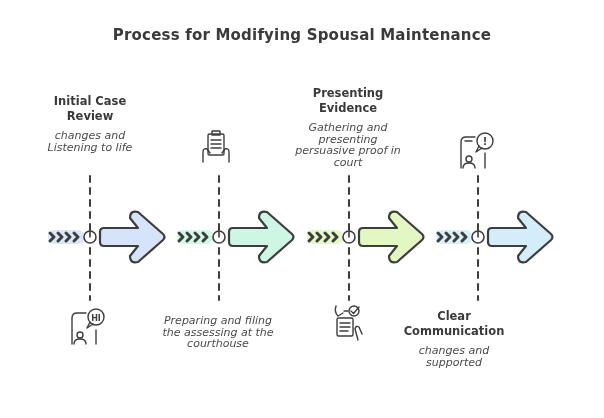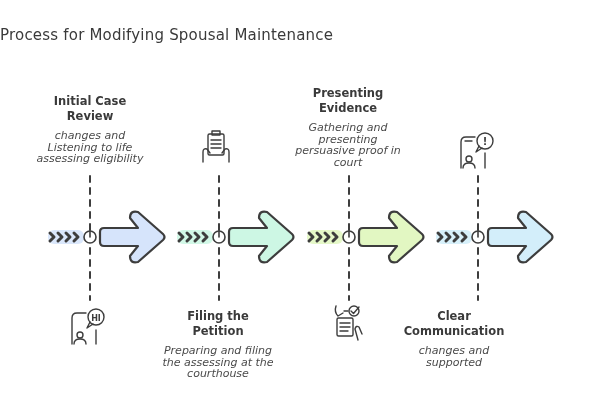--- a/index.html
+++ b/index.html
@@ -1,57 +1,52 @@
 <!DOCTYPE html>
 <html><head>
   <meta charset="utf-8">
   <style>
     html, body { margin: 0; padding: 0; background: #ffffff; }
     body { width: 604px; height: 418px; position: relative; overflow: hidden; font-family: "DejaVu Sans", sans-serif; color: #3c3c3c; }
-    .title { position: absolute; left: 0; top: 26px; width: 604px; text-align: left; font-size: 15px; font-weight: normal; color: #3a3a3a; letter-spacing: 0.2px; }
+    .title { position: absolute; left: 0; top: 26px; width: 604px; text-align: center; font-size: 15px; font-weight: bold; color: #3a3a3a; letter-spacing: 0.2px; }
     .block { position: absolute; text-align: center; }
     .heading { font-size: 11.5px; font-weight: bold; color: #3a3a3a; line-height: 15px; }
     .desc { font-size: 11px; color: #4a4a4a; line-height: 11.5px; margin-top: 6px; font-style: italic; }
     svg#diagram { position: absolute; left: 0; top: 0; }
   </style>
 </head>
 <body>
 
 <div class="title">Process for Modifying Spousal Maintenance</div>
 
 <div class="block" style="left:20px; top:94px; width:140px;">
   <div class="heading">
     <div>Initial Case</div>
     <div>Review</div>
   </div>
   <div class="desc">
     <div>changes and</div>
     <div>Listening to life</div>
-    <div>assessing eligibility</div>
   </div>
 </div>
 
 <div class="block" style="left:278px; top:86px; width:140px;">
   <div class="heading">
     <div>Presenting</div>
     <div>Evidence</div>
   </div>
   <div class="desc">
     <div>Gathering and</div>
     <div>presenting</div>
     <div>persuasive proof in</div>
     <div>court</div>
   </div>
 </div>
 
 <div class="block" style="left:148px; top:309px; width:140px;">
-  <div class="heading">
-    <div>Filing the</div>
-    <div>Petition</div>
-  </div>
   <div class="desc">
     <div>Preparing and filing</div>
     <div>the assessing at the</div>
     <div>courthouse</div>
   </div>
 </div>
 
 <div class="block" style="left:384px; top:309px; width:140px;">
   <div class="heading">
     <div>Clear</div>

